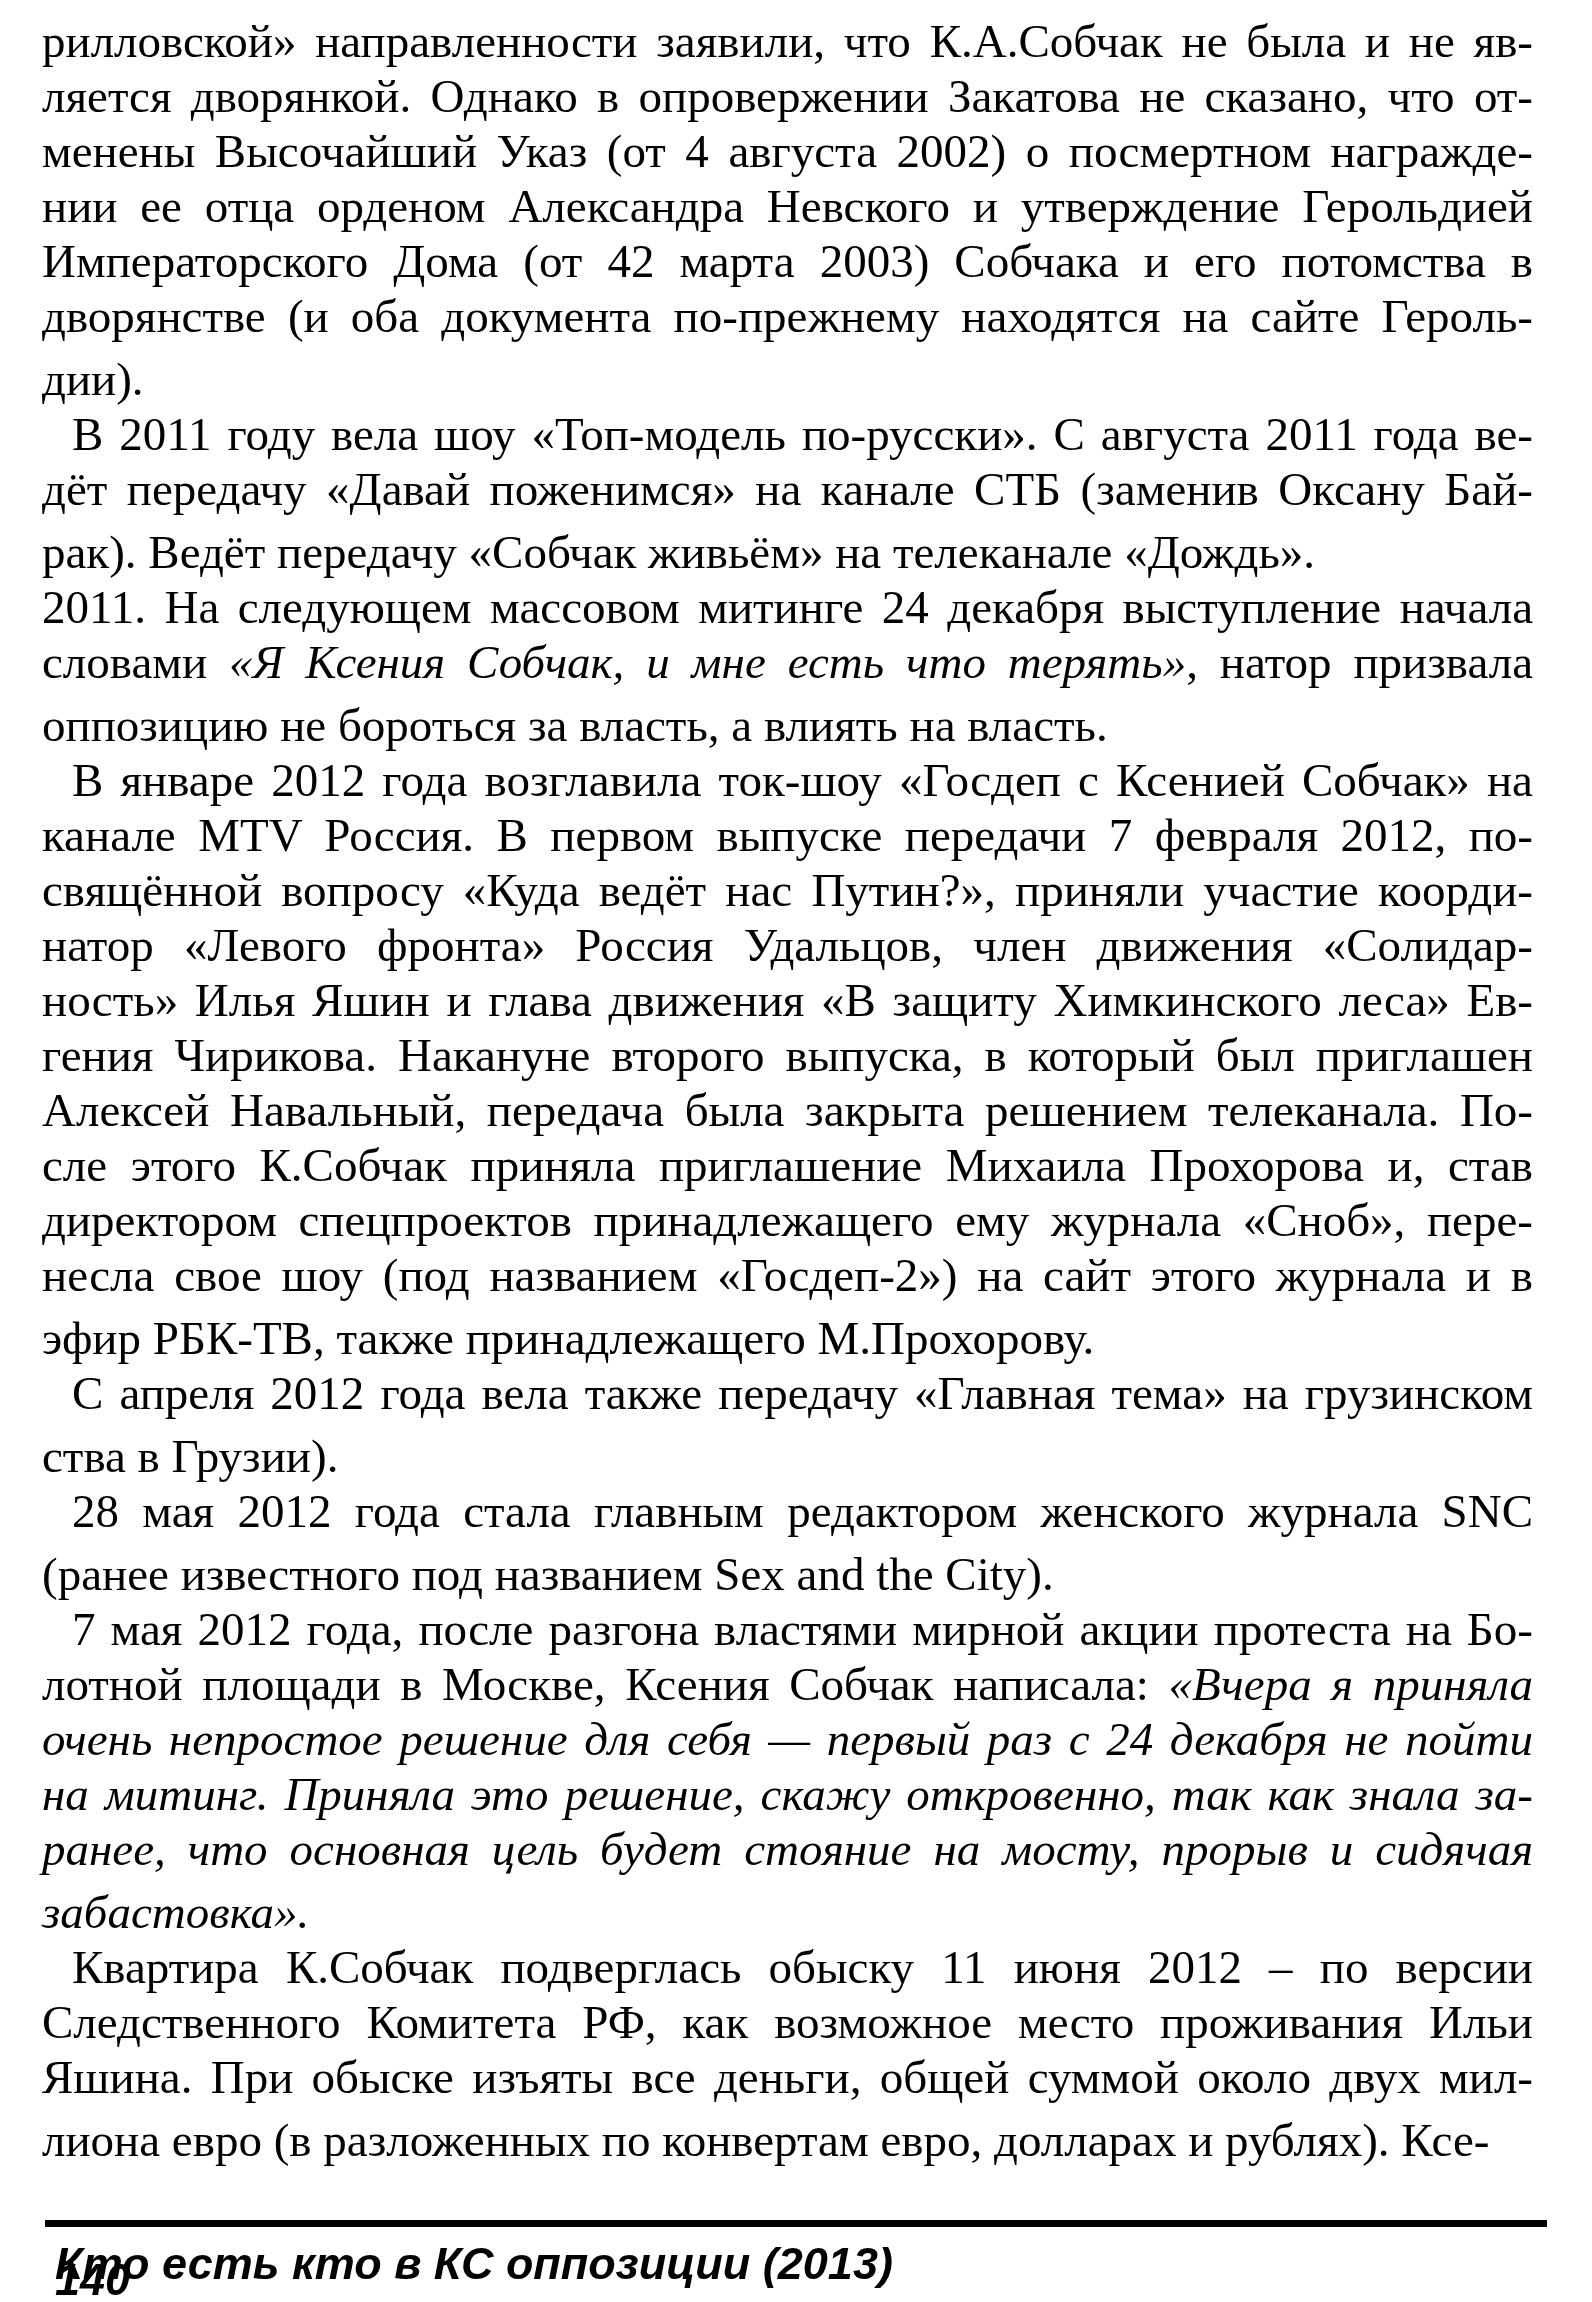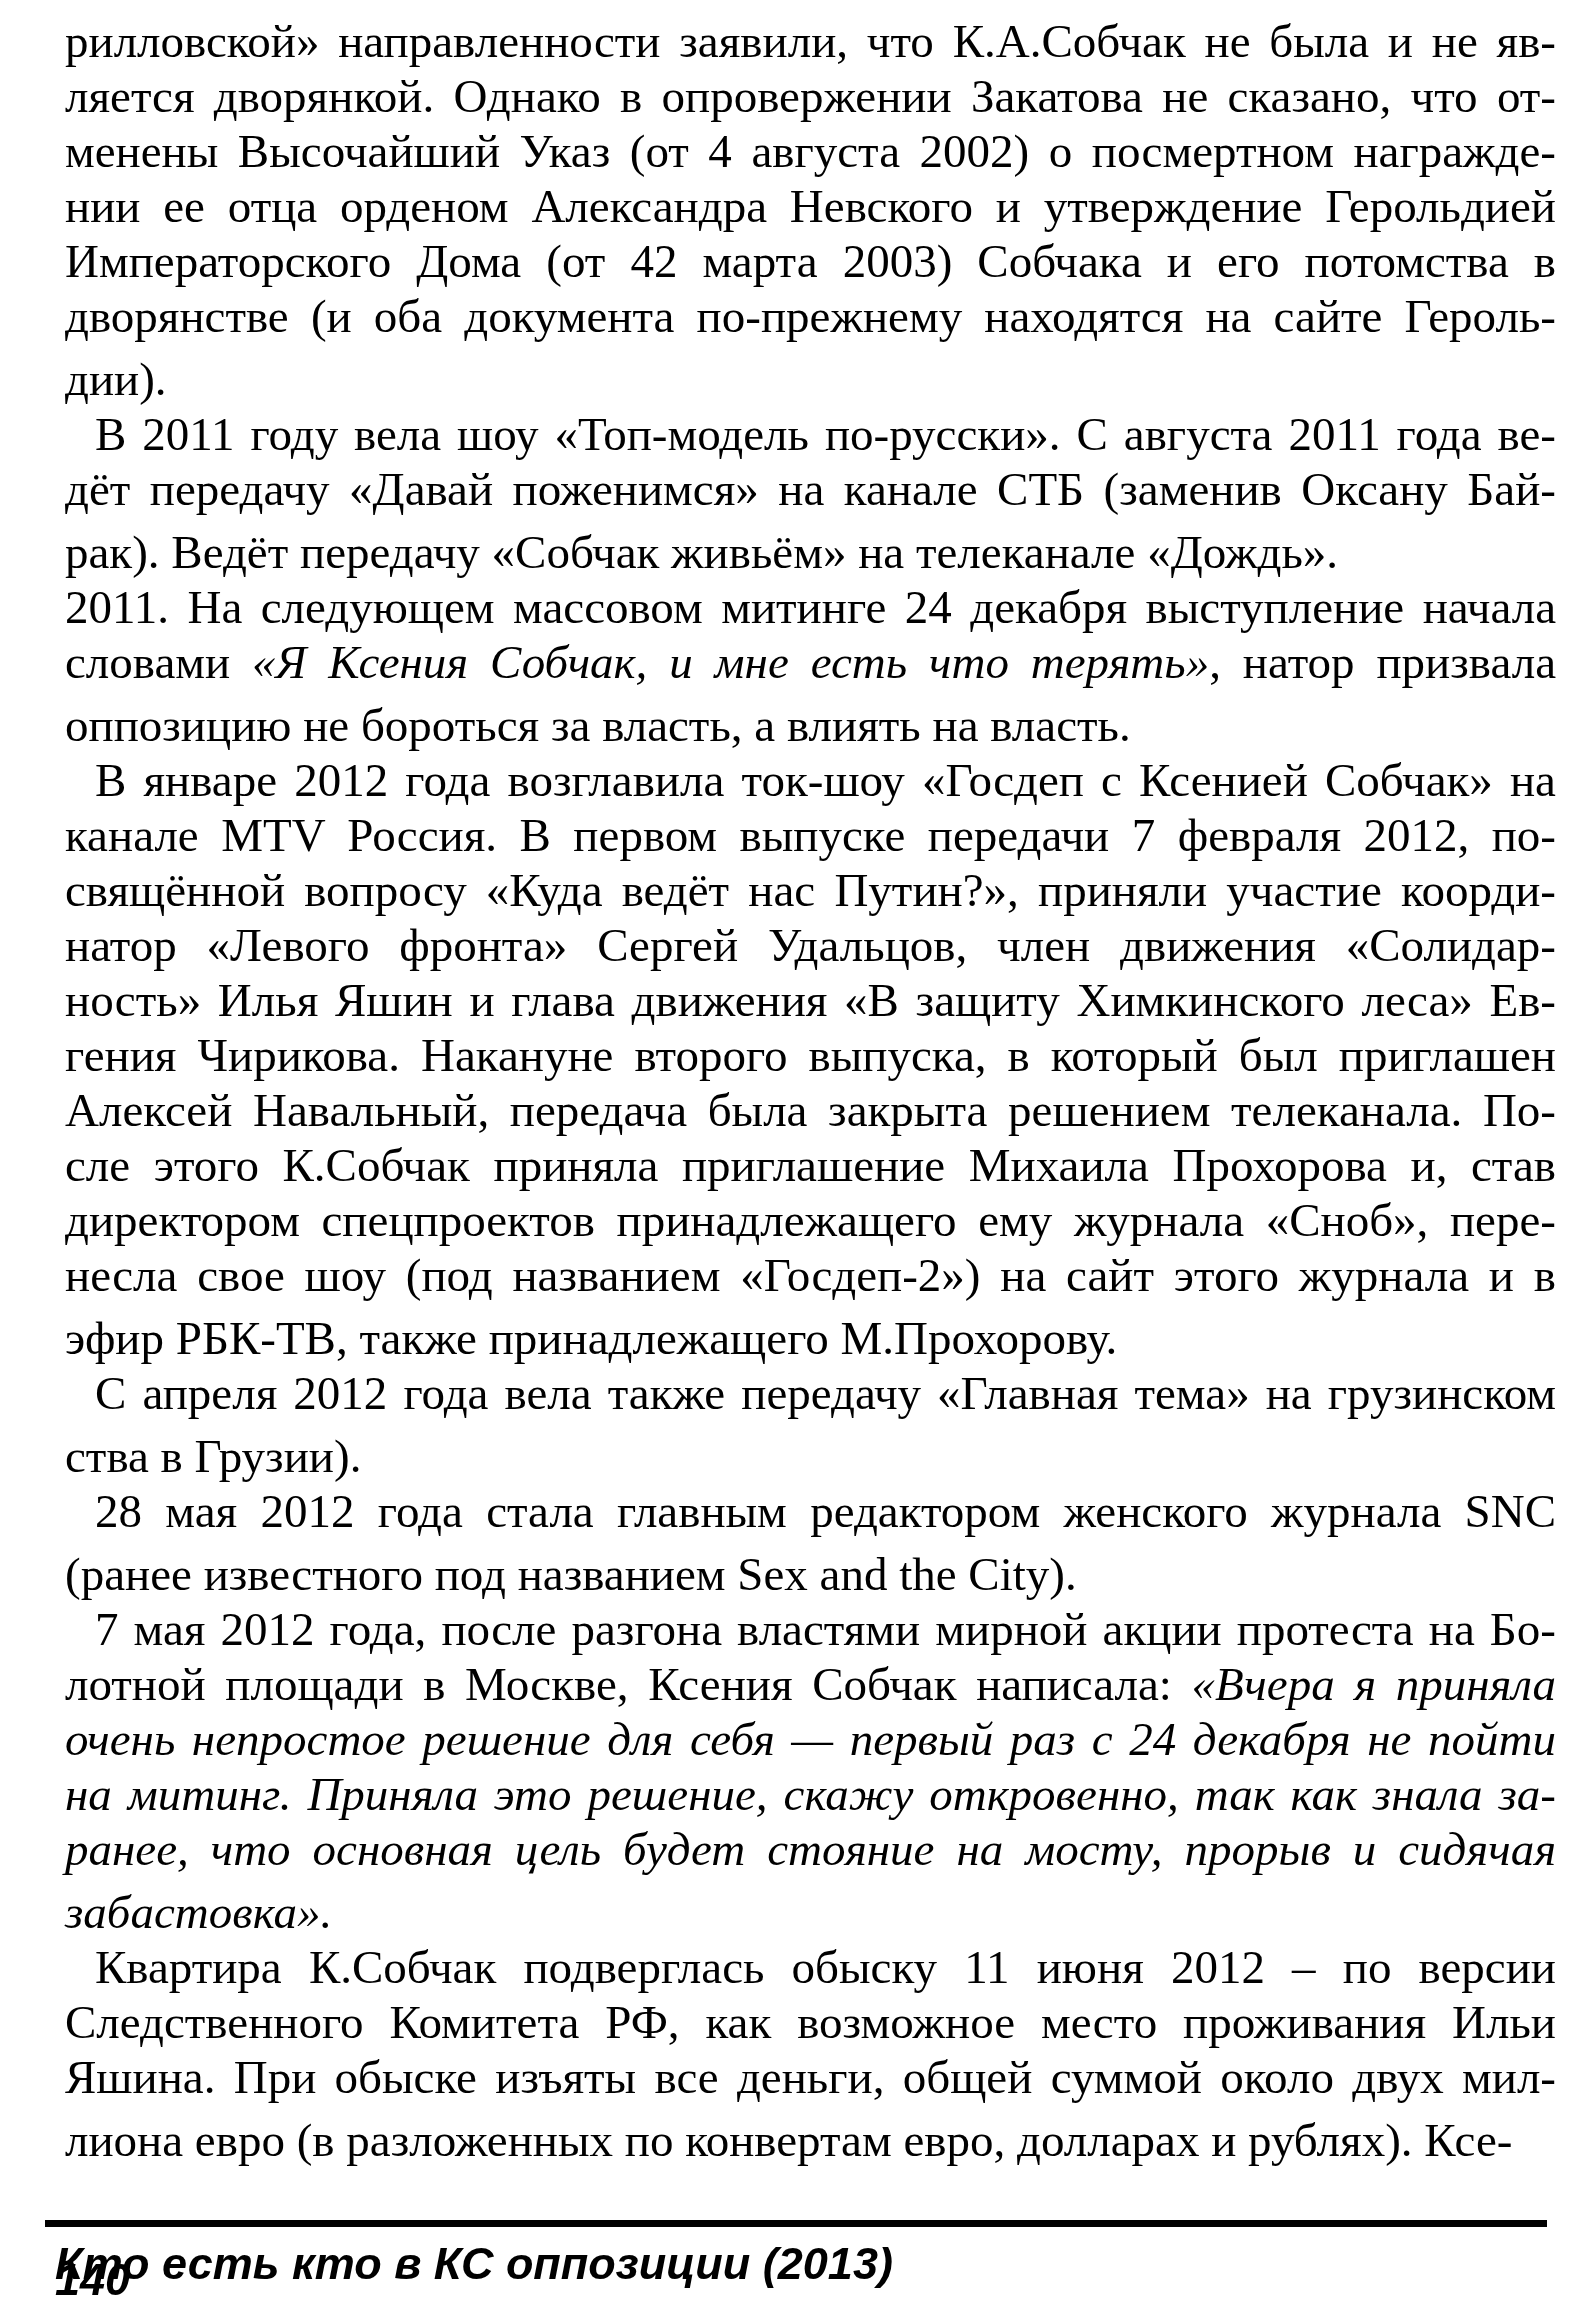--- a/index.html
+++ b/index.html
@@ -10,21 +10,21 @@
   .page {
     position: relative;
     width: 1592px;
     height: 2302px;
     background: #ffffff;
     color: #000000;
     overflow: hidden;
   }
   .text-block {
     position: absolute;
-    left: 65px;
+    left: 42px;
     top: 14px;
     width: 1491px;
     font-family: "Liberation Serif", "DejaVu Serif", serif;
     font-size: 47px;
     line-height: 55px;
     color: #000000;
   }
   .paragraph {
     margin: 0;
     padding: 0;
@@ -97,21 +97,21 @@
       </div>
       <div class="paragraph">
         <div class="line"><span>2011. На следующем массовом митинге 24 декабря выступление начала</span></div>
         <div class="line"><span>словами </span><em>«Я Ксения Собчак, и мне есть что терять»</em><span>, натор призвала</span></div>
         <div class="line end"><span>оппозицию не бороться за власть, а влиять на власть.</span></div>
       </div>
       <div class="paragraph">
         <div class="line indent"><span>В январе 2012 года возглавила ток-шоу «Госдеп с Ксенией Собчак» на</span></div>
         <div class="line"><span>канале MTV Россия. В первом выпуске передачи 7 февраля 2012, по-</span></div>
         <div class="line"><span>свящённой вопросу «Куда ведёт нас Путин?», приняли участие коорди-</span></div>
-        <div class="line"><span>натор «Левого фронта» Сергей Удальцов, член движения «Солидар-</span></div>
+        <div class="line"><span>натор «Левого фронта» Россия Удальцов, член движения «Солидар-</span></div>
         <div class="line"><span>ность» Илья Яшин и глава движения «В защиту Химкинского леса» Ев-</span></div>
         <div class="line"><span>гения Чирикова. Накануне второго выпуска, в который был приглашен</span></div>
         <div class="line"><span>Алексей Навальный, передача была закрыта решением телеканала. По-</span></div>
         <div class="line"><span>сле этого К.Собчак приняла приглашение Михаила Прохорова и, став</span></div>
         <div class="line"><span>директором спецпроектов принадлежащего ему журнала «Сноб», пере-</span></div>
         <div class="line"><span>несла свое шоу (под названием «Госдеп-2») на сайт этого журнала и в</span></div>
         <div class="line end"><span>эфир РБК-ТВ, также принадлежащего М.Прохорову.</span></div>
       </div>
       <div class="paragraph">
         <div class="line indent"><span>С апреля 2012 года вела также передачу «Главная тема» на грузинском</span></div>

